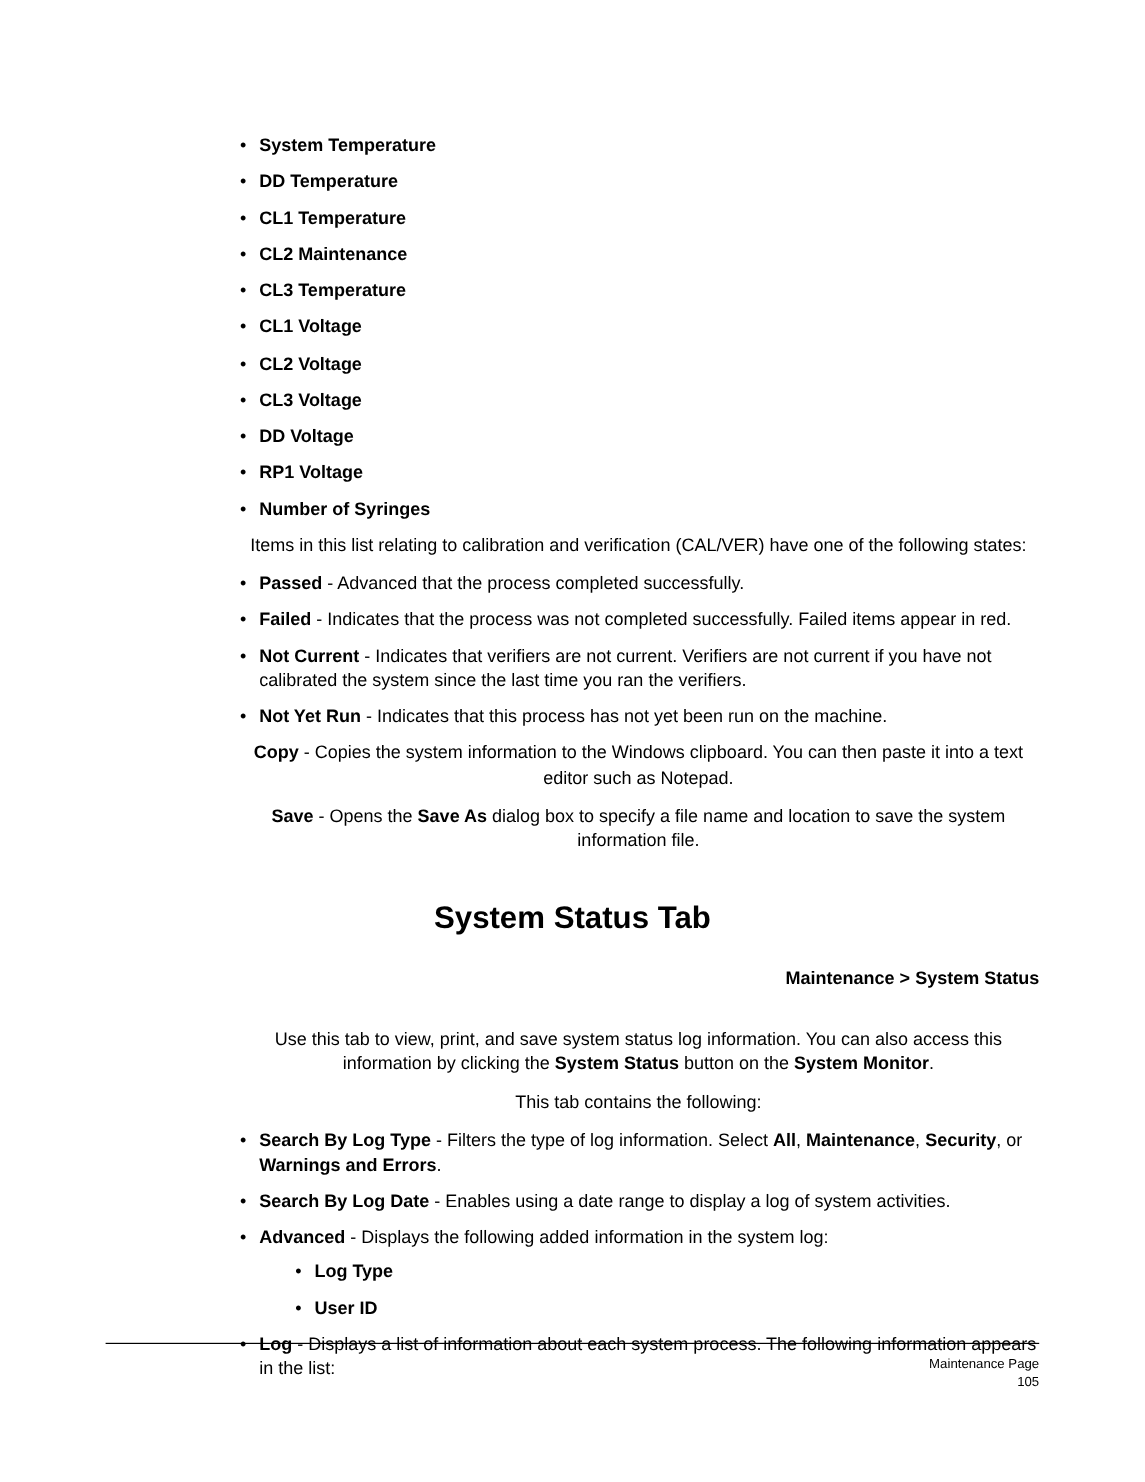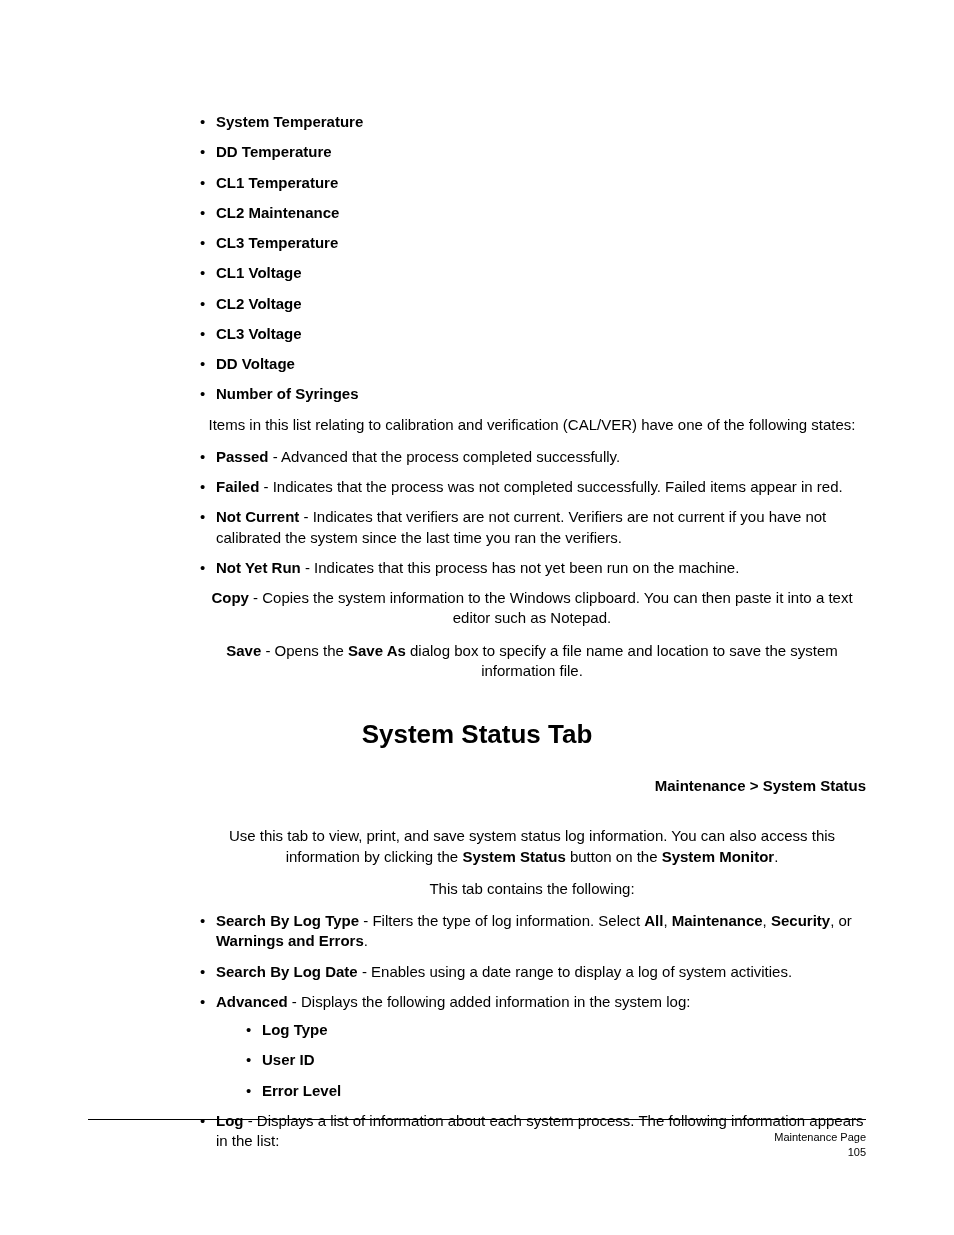--- a/index.html
+++ b/index.html
@@ -92,20 +92,21 @@
     <ul class="bullet">
       <li><span class="b">System Temperature</span></li>
       <li><span class="b">DD Temperature</span></li>
       <li><span class="b">CL1 Temperature</span></li>
       <li><span class="b">CL2 Maintenance</span></li>
       <li><span class="b">CL3 Temperature</span></li>
       <li><span class="b">CL1 Voltage</span></li>
       <li><span class="b">CL2 Voltage</span></li>
       <li><span class="b">CL3 Voltage</span></li>
       <li><span class="b">DD Voltage</span></li>
+      <li><span class="b">RP1 Voltage</span></li>
       <li><span class="b">Number of Syringes</span></li>
     </ul>
 
     <p class="para">Items in this list relating to calibration and verification (CAL/VER) have one of the following states:</p>
 
     <ul class="bullet">
       <li><span class="b">Passed</span><span> - Advanced that the process completed successfully.</span></li>
       <li><span class="b">Failed</span><span> - Indicates that the process was not completed successfully. Failed items appear in red.</span></li>
       <li><span class="b">Not Current</span><span> - Indicates that verifiers are not current. Verifiers are not current if you have not calibrated the system since the last time you ran the verifiers.</span></li>
       <li><span class="b">Not Yet Run</span><span> - Indicates that this process has not yet been run on the machine.</span></li>
@@ -127,21 +128,20 @@
 
     <p class="para">This tab contains the following:</p>
 
     <ul class="bullet">
       <li><span class="b">Search By Log Type</span><span> - Filters the type of log information. Select </span><span class="b">All</span><span>, </span><span class="b">Maintenance</span><span>, </span><span class="b">Security</span><span>, or </span><span class="b">Warnings and Errors</span><span>.</span></li>
       <li><span class="b">Search By Log Date</span><span> - Enables using a date range to display a log of system activities.</span></li>
       <li><span class="b">Advanced</span><span> - Displays the following added information in the system log:</span>
         <ul class="sub">
           <li><span class="b">Log Type</span></li>
           <li><span class="b">User ID</span></li>
-          <li><span class="b">Error Level</span></li>
         </ul>
       </li>
       <li><span class="b">Log</span><span> - Displays a list of information about each system process. The following information appears in the list:</span></li>
     </ul>
 
   </div>
 
   <div class="footer">
     <div>Maintenance Page</div>
     <div>105</div>

